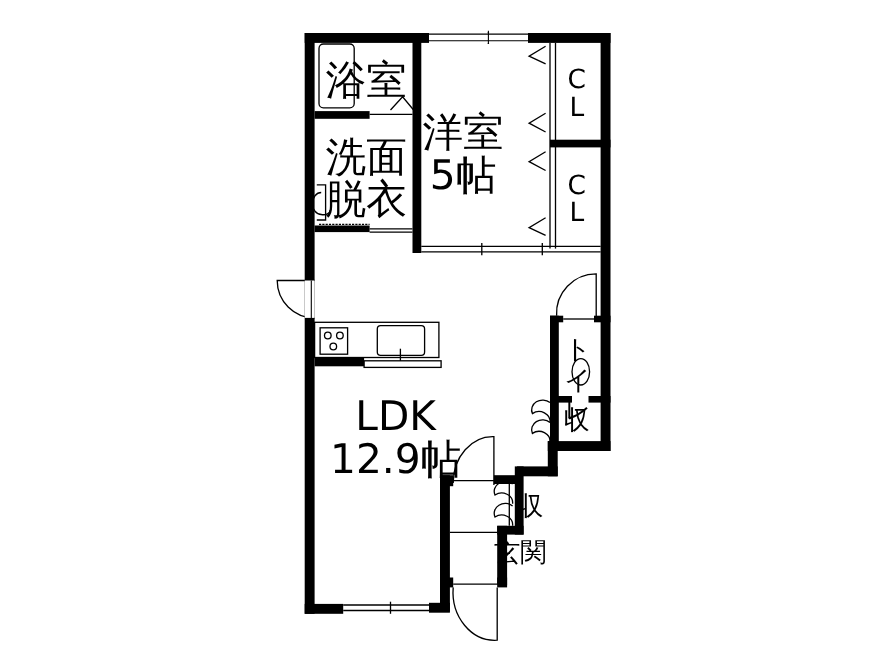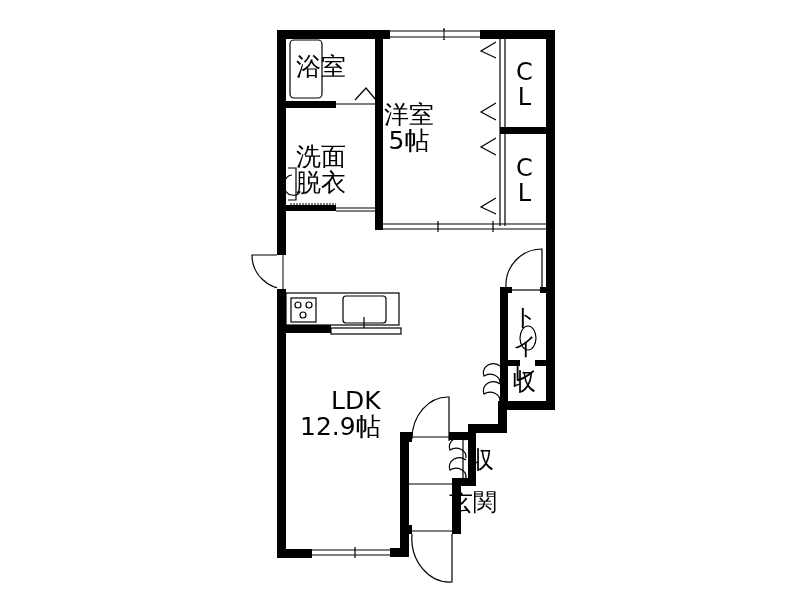--- a/index.html
+++ b/index.html
@@ -1,21 +1,21 @@
 <!DOCTYPE html>
 <html><head>
 <meta charset="utf-8">
 <style>
   html, body { margin: 0; padding: 0; background: #ffffff; }
   body { width: 800px; height: 600px; position: relative; overflow: hidden;
          font-family: "DejaVu Sans", "Liberation Sans", sans-serif; }
   #plan { position: absolute; left: 0; top: 0; width: 800px; height: 600px; }
   .label { position: absolute; color: #000; text-align: center; line-height: 1.05;
            white-space: pre; font-family: "DejaVu Sans", "Liberation Sans", sans-serif; }
-  .lg { font-size: 25px; }
+  .lg { font-size: 37px; }
   .md { font-size: 24px; }
   .vert { writing-mode: vertical-rl; letter-spacing: 1px; }
 </style>
 </head>
 <body>
 
 <svg id="plan" viewBox="0 0 800 600" xmlns="http://www.w3.org/2000/svg">
   <g fill="#000">
 
     <rect x="277" y="30" width="9" height="528"></rect>
@@ -130,26 +130,26 @@
   <rect x="277" y="255" width="9" height="34" fill="#fff"></rect>
   <line x1="283" y1="255" x2="283" y2="289" stroke="#000" stroke-width="1"></line>
 
   <rect x="390" y="30" width="90" height="9" fill="#fff"></rect>
   <line x1="390" y1="31" x2="480" y2="31" stroke="#000"></line>
   <line x1="390" y1="37" x2="480" y2="37" stroke="#000"></line>
   <line x1="444" y1="28" x2="444" y2="40" stroke="#000"></line>
 </svg>
 
 <div class="label lg" style="left:296px;top:54px;">浴室</div>
-<div class="label lg" style="left:296px;top:124px;margin-top:20px;">洗面
+<div class="label lg" style="left:296px;top:124px;">洗面
 脱衣</div>
 <div class="label lg" style="left:384px;top:102px;">洋室
 5帖</div>
 <div class="label md" style="left:516px;top:60px;">C
 L</div>
 <div class="label md" style="left:516px;top:156px;">C
 L</div>
 <div class="label md vert" style="left:512px;top:290px;">トイレ</div>
 <div class="label md" style="left:512px;top:370px;">収</div>
-<div class="label lg" style="left:300px;top:388px;text-align:right;">LDK
+<div class="label lg" style="left:300px;top:360px;">LDK
 12.9帖</div>
 <div class="label md" style="left:470px;top:448px;">収</div>
 <div class="label md" style="left:405px;top:490px;margin-left:44px;">玄関</div>
 
 </body></html>

